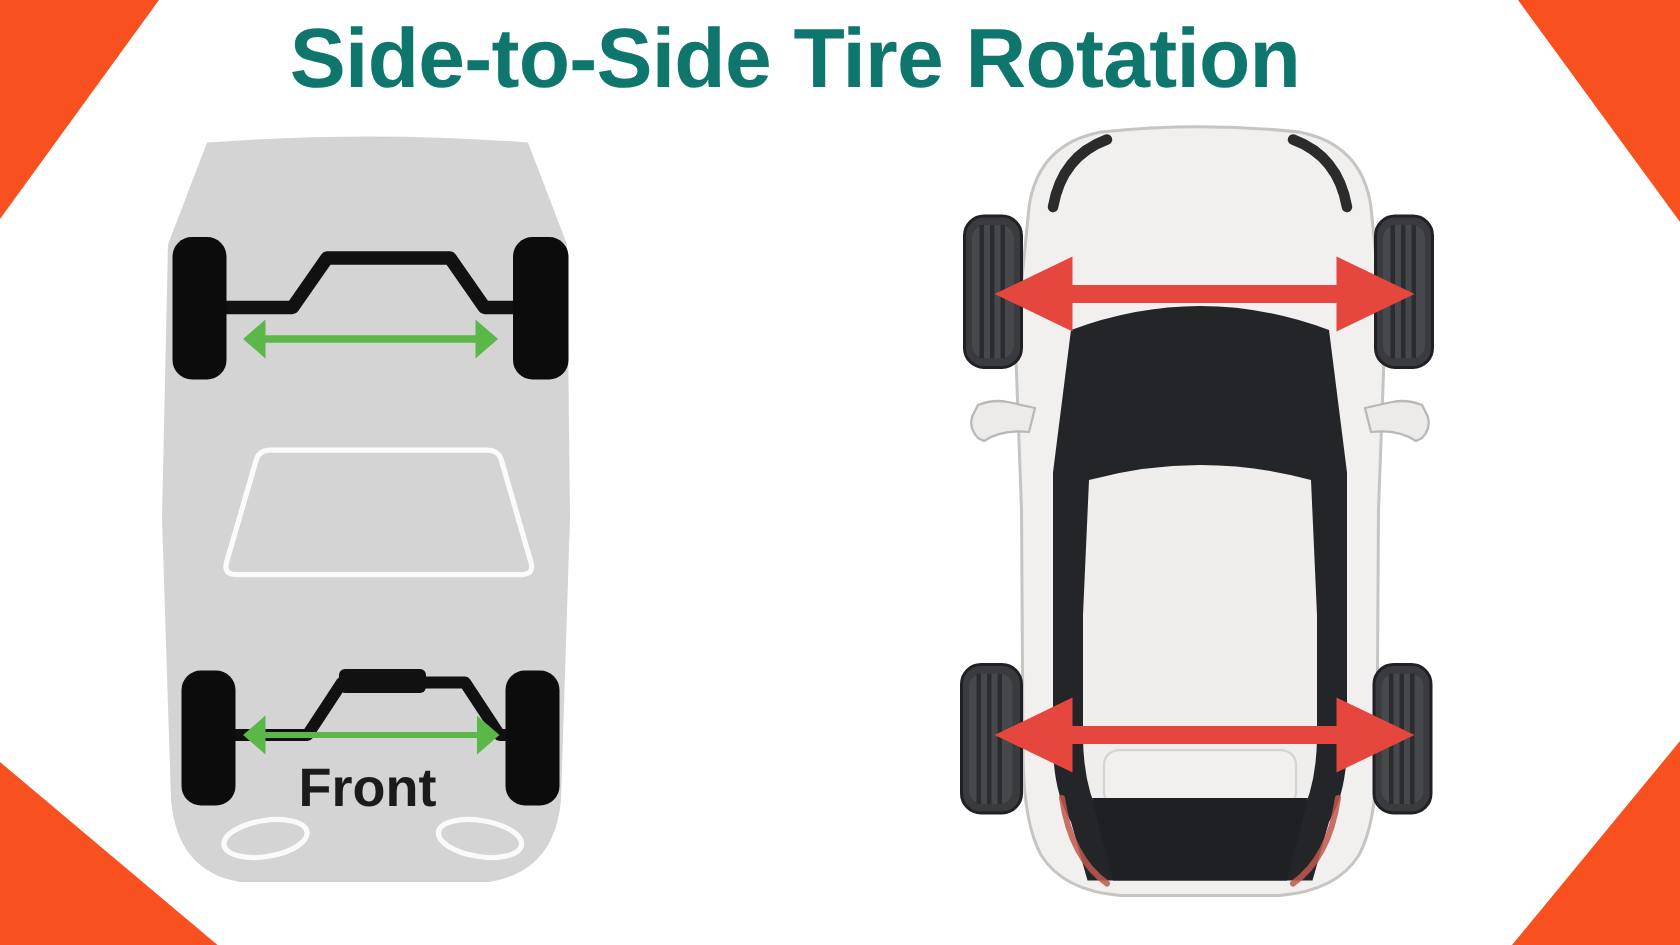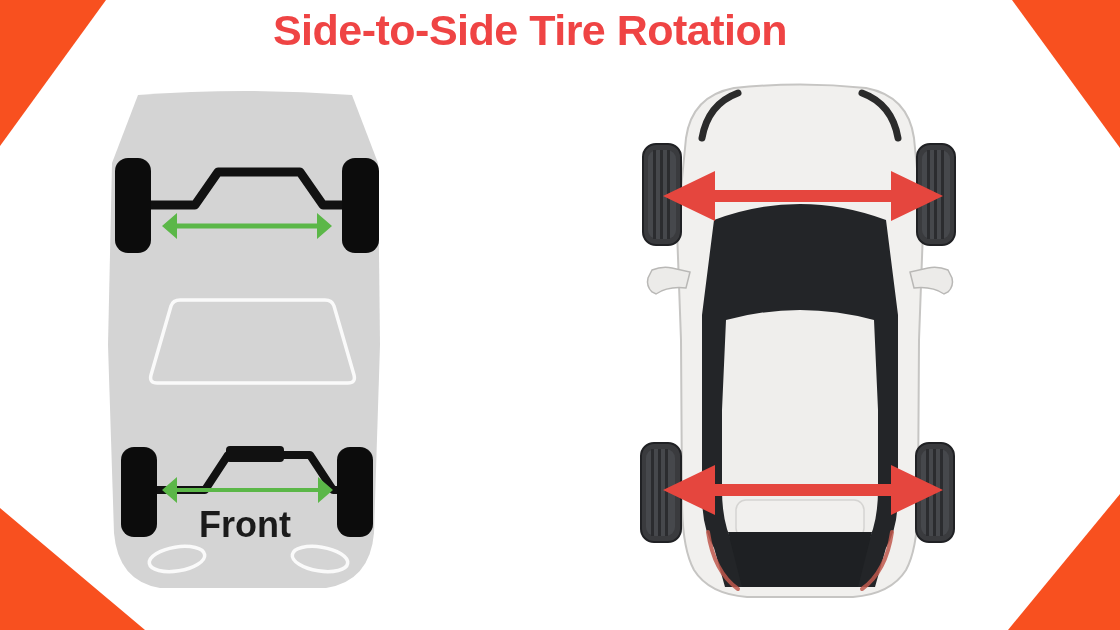--- a/index.html
+++ b/index.html
@@ -2,21 +2,21 @@
 <html><head>
 <meta charset="utf-8">
 <style>
   html,body{margin:0;padding:0;background:#fff;}
   .canvas{
     position:relative;width:1120px;height:630px;background:#ffffff;
     overflow:hidden;font-family:"Liberation Sans",sans-serif;
   }
   .page-title{
     position:absolute;left:0;top:6px;width:1060px;text-align:center;
-    font-size:43px;font-weight:700;letter-spacing:-0.5px;color:#ef4444;
+    font-size:56px;font-weight:700;letter-spacing:-0.5px;color:#0f766e;
     font-family:"Liberation Sans",sans-serif;
   }
   .diagram{position:absolute;}
   .left-diagram{left:90px;top:85px;}
   .right-diagram{left:628px;top:80px;}
   .corners{position:absolute;left:0;top:0;pointer-events:none;}
   .front-label{
     font-family:"Liberation Sans",sans-serif;font-weight:700;font-size:36px;fill:#1b1b1b;
   }
 </style>

